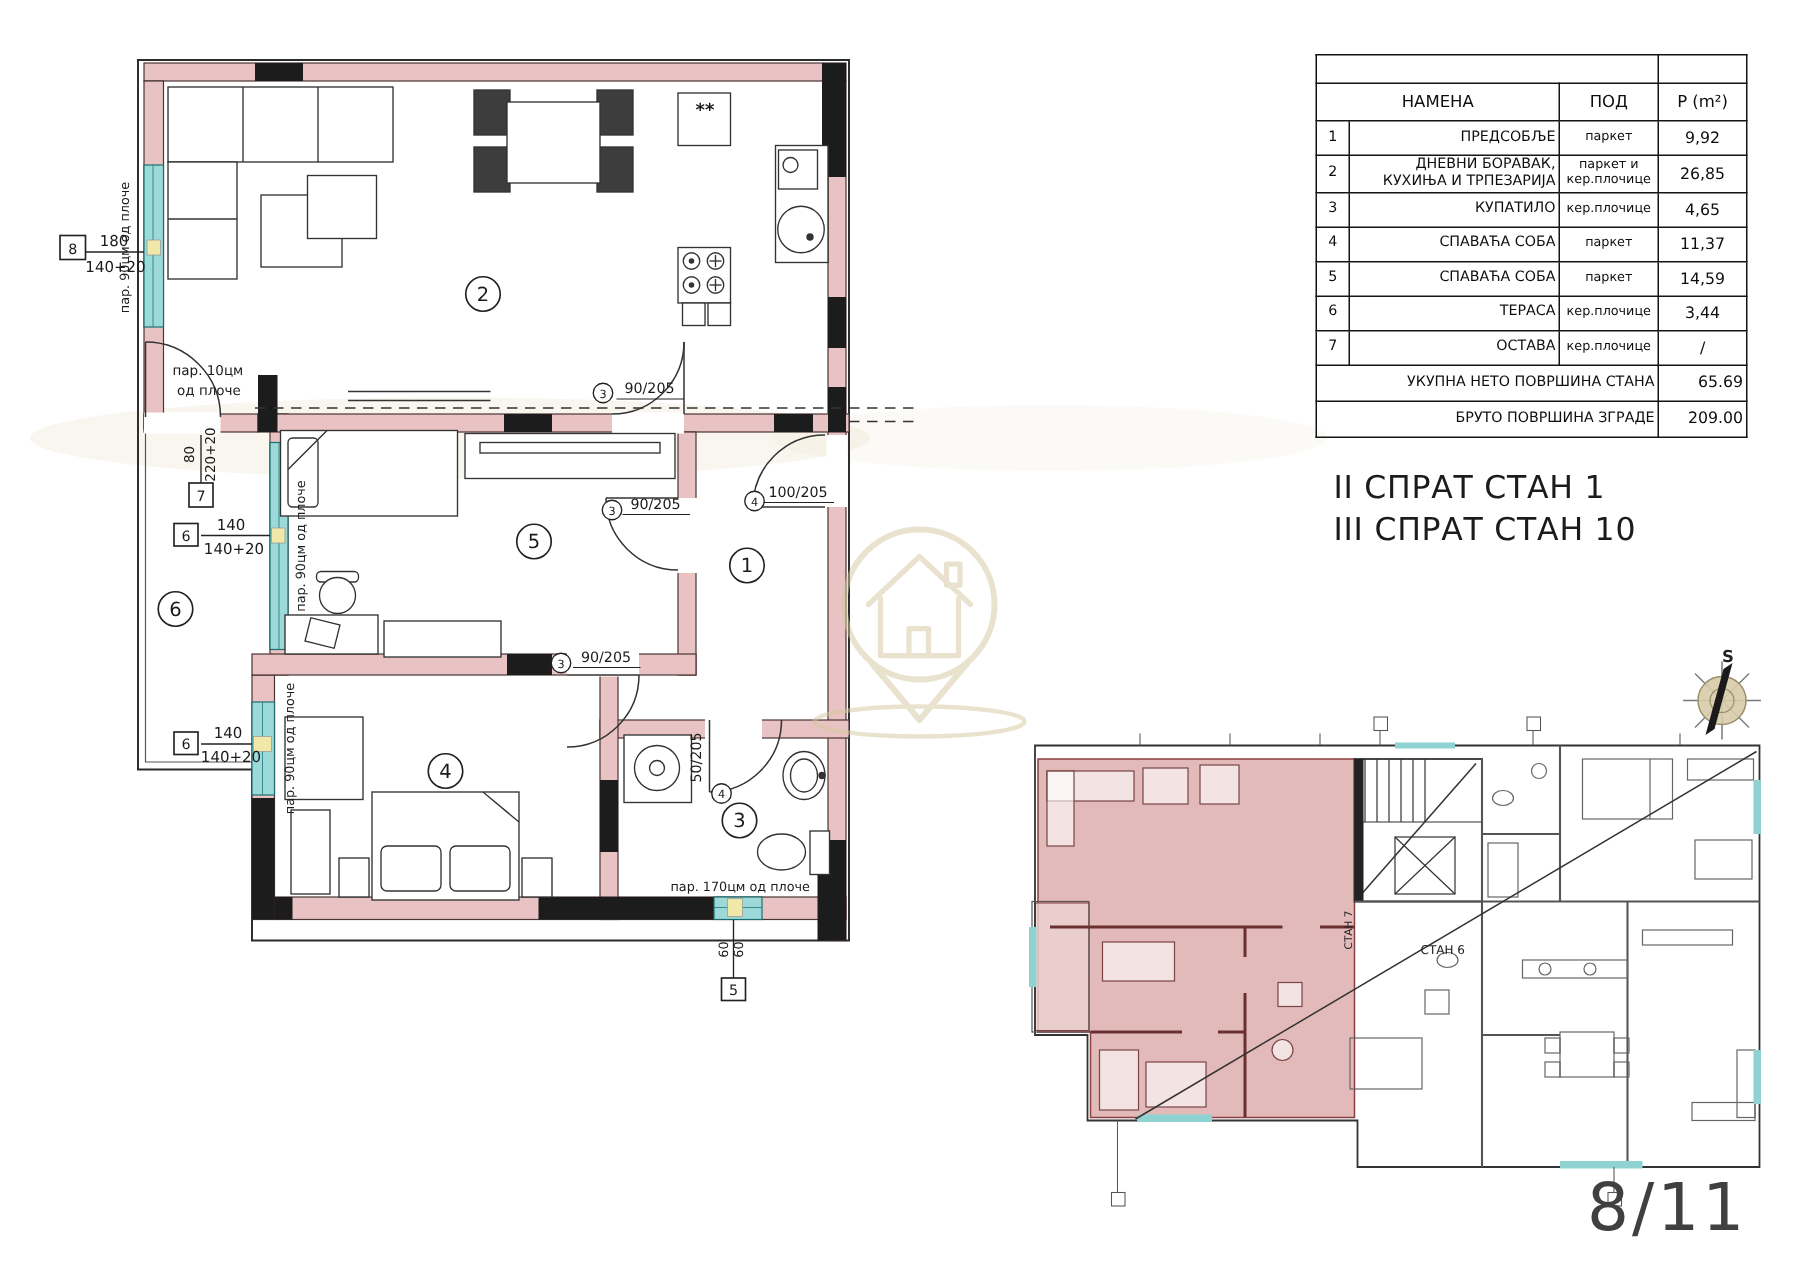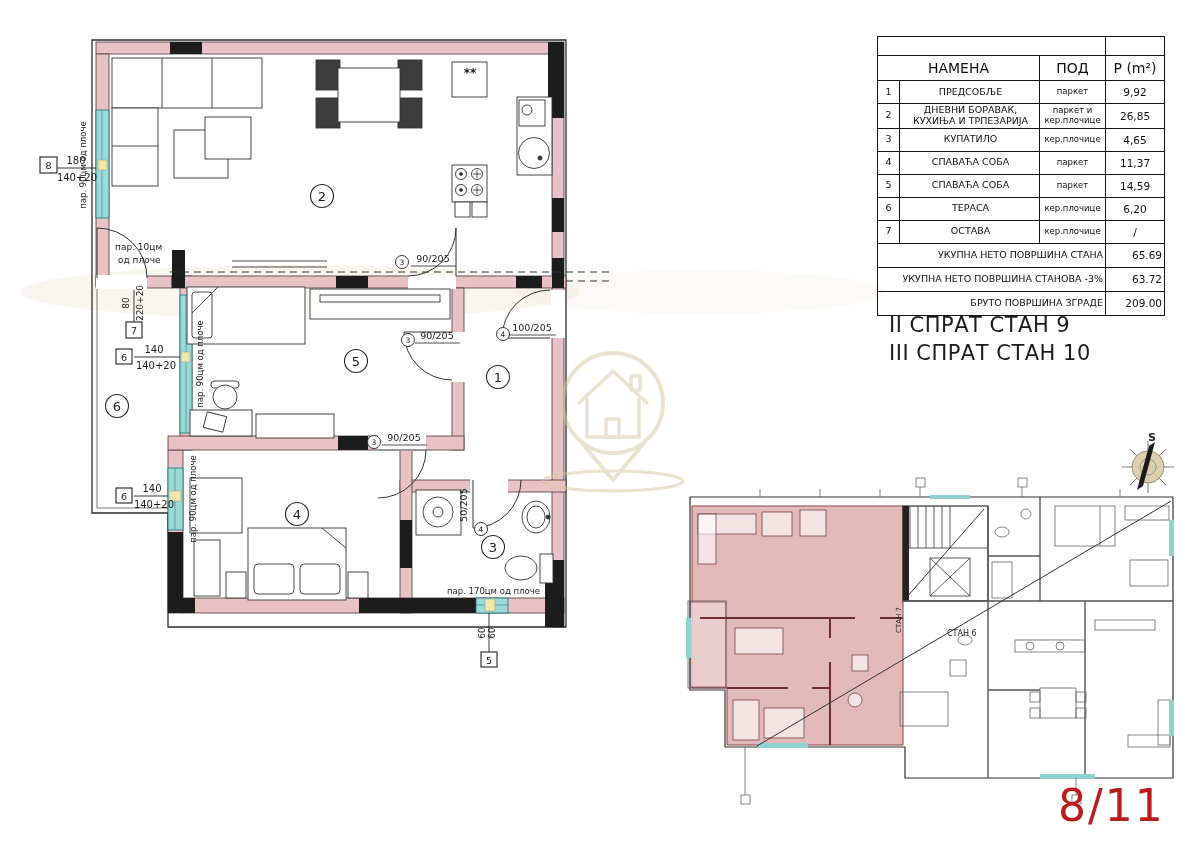--- a/index.html
+++ b/index.html
@@ -4,32 +4,32 @@
 <style>
   html,body{margin:0;padding:0;background:#ffffff;}
   .sheet{position:relative;width:1200px;height:846px;background:#fff;overflow:hidden;
          font-family:"DejaVu Sans","Liberation Sans",sans-serif;color:#111;}
   .sheet svg{position:absolute;left:0;top:0;}
   
   .area-table{position:absolute;left:877px;top:36px;width:287px;border-collapse:collapse;
               table-layout:fixed;font-size:9.5px;color:#0e0e0e;}
   .area-table td{border:1px solid #141414;padding:1px 2px;text-align:center;
                  vertical-align:middle;line-height:1.15;}
-  .area-table td.c-name{text-align:center;padding-left:4px;}
+  .area-table td.c-name{text-align:right;padding-left:4px;}
   .area-table td.c-floor{font-size:8.5px;margin-left:28px;}
   .area-table td.c-area{font-size:10.5px;}
   .area-table tr.r-empty td{height:16px;}
-  .area-table tr.r-head td{height:22px;font-size:14px;}
+  .area-table tr.r-head td{height:22px;font-size:11px;}
   .area-table tr.r-row td{height:20px;}
   .area-table tr.r-sum td{height:21px;text-align:right;}
   
   .captions{position:absolute;left:889px;top:311px;font-size:21px;line-height:1.35;
             color:#1b1b1b;letter-spacing:0.5px;}
   
-  .page-num{position:absolute;left:1058px;top:780px;font-size:44px;color:#b91c1c;
+  .page-num{position:absolute;left:1058px;top:780px;font-size:44px;color:#404040;
             letter-spacing:2px;}
 </style>
 </head>
 <body>
 
 <div class="sheet">
 
 <svg width="1200" height="846" viewBox="0 0 1200 846">
 
   <g>
@@ -468,43 +468,39 @@
     <tr class="r-row">
       <td>5</td>
       <td class="c-name">СПАВАЋА СОБА</td>
       <td class="c-floor">паркет</td>
       <td class="c-area">14,59</td>
     </tr>
     <tr class="r-row">
       <td>6</td>
       <td class="c-name">ТЕРАСА</td>
       <td class="c-floor">кер.плочице</td>
-      <td class="c-area">6,20</td>
+      <td class="c-area">3,44</td>
     </tr>
     <tr class="r-row">
       <td>7</td>
       <td class="c-name">ОСТАВА</td>
       <td class="c-floor">кер.плочице</td>
       <td class="c-area">/</td>
     </tr>
     <tr class="r-sum">
       <td colspan="3">УКУПНА НЕТО ПОВРШИНА СТАНА</td>
       <td class="c-area">65.69</td>
     </tr>
     <tr class="r-sum">
-      <td colspan="3">УКУПНА НЕТО ПОВРШИНА СТАНОВА -3%</td>
-      <td class="c-area">63.72</td>
-    </tr>
-    <tr class="r-sum">
       <td colspan="3">БРУТО ПОВРШИНА ЗГРАДЕ</td>
       <td class="c-area">209.00</td>
     </tr>
   </tbody>
     </table>
 
   <div class="captions">
-    <div>II СПРАТ СТАН 9</div>
+    <div>II СПРАТ СТАН 1</div>
     <div>III СПРАТ СТАН 10</div>
   </div>
 
   <div class="page-num">8/11</div>
 
 </div>
 
 </body></html>

